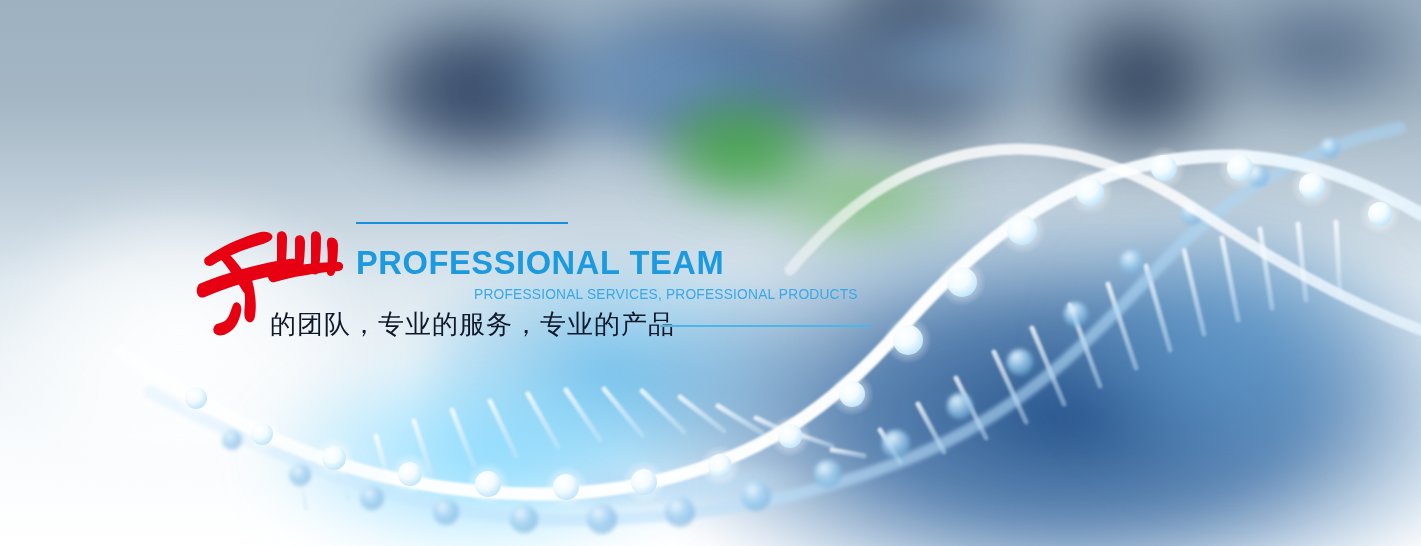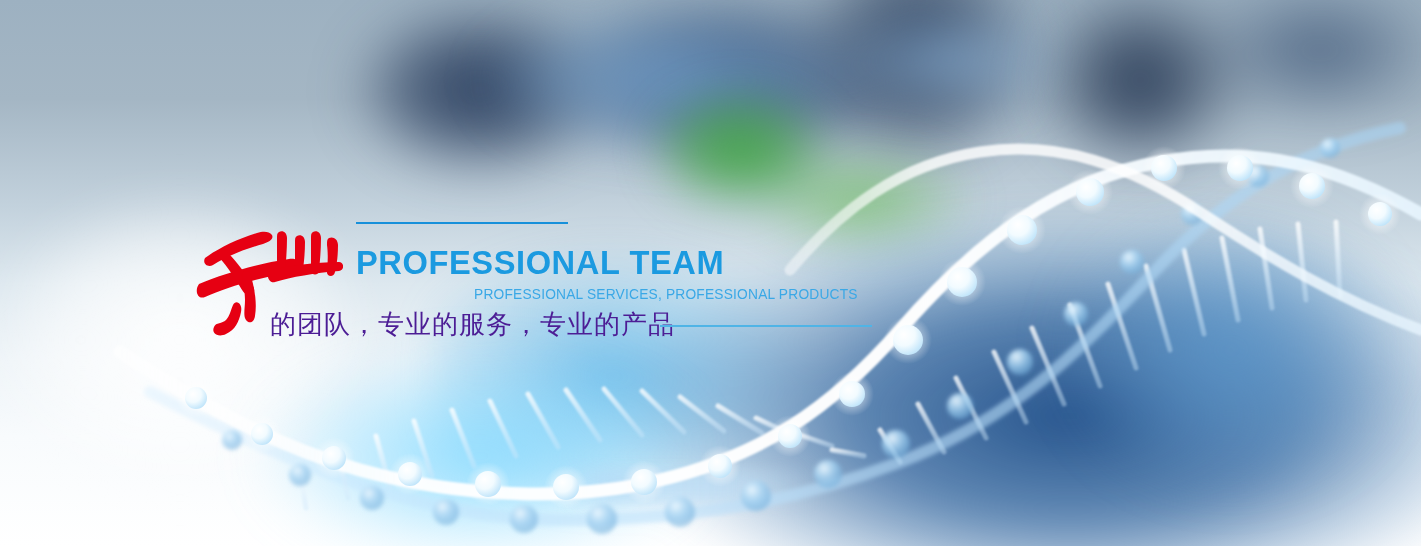--- a/index.html
+++ b/index.html
@@ -173,21 +173,21 @@
     transform: scaleX(0.95);
     transform-origin: left center;
   }
 
   .cn-line {
     position: absolute;
     left: 270px;
     top: 307px;
     font-size: 26px;
     letter-spacing: 1px;
-    color: #4c1d95;
+    color: #0f172a;
     white-space: nowrap;
     font-family: "DejaVu Sans", sans-serif;
   }
 
   .rule-bottom {
     position: absolute;
     left: 660px;
     top: 325px;
     width: 212px;
     height: 2px;

